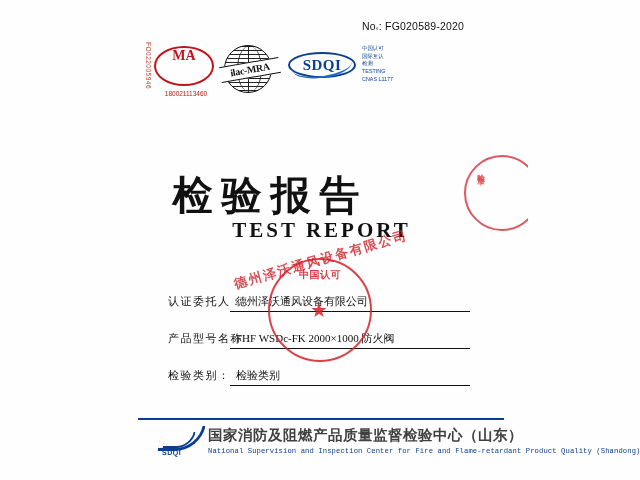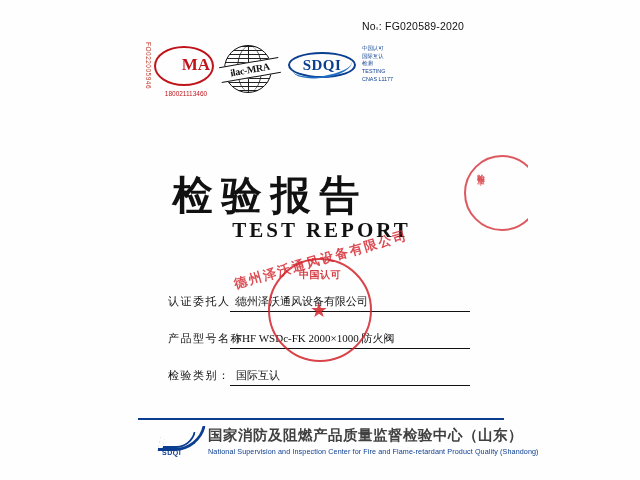--- a/index.html
+++ b/index.html
@@ -73,29 +73,28 @@
     position: absolute;
     left: 0; top: 0;
     width: 60px;
     height: 40px;
     border: 2.2px solid #c0141b;
     border-radius: 50%;
     box-sizing: border-box;
   }
   .cma .txt {
     position: absolute;
-    left: 0; top: 9px;
+    left: 0; top: 2px;
     width: 60px;
     text-align: center;
     font-family: "Liberation Serif", serif;
     font-weight: bold;
-    font-size: 17px;
+    font-size: 14px;
     color: #c0141b;
     letter-spacing: 0px;
-    margin-left: 12px;
   }
   .cma .code {
     position: absolute;
     left: -3px;
     top: 44px;
     width: 70px;
     text-align: center;
     font-size: 6.5px;
     color: #c0141b;
     white-space: nowrap;
@@ -487,21 +486,21 @@
     font-weight: bold;
     font-size: 14.5px;
     color: #404040;
     letter-spacing: 0.5px;
     white-space: nowrap;
   }
   .footer .org-en {
     position: absolute;
     left: 70px;
     top: 23px;
-    font-family: Liberation Sans, sans-serif;
+    font-family: Liberation Mono, monospace;
     font-size: 7.2px;
     color: #0b3d91;
     letter-spacing: 0.1px;
     white-space: nowrap;
   }
 </style>
 </head>
 <body>
 
 <div class="page">
@@ -557,21 +556,21 @@
     </div>
 
     <div class="field">
       <span class="label">产品型号名称：</span>
       <span class="value">FHF WSDc-FK 2000×1000 防火阀</span>
       <span class="rule"></span>
     </div>
 
     <div class="field">
       <span class="label">检验类别：</span>
-      <span class="value">国际互认</span>
+      <span class="value">检验类别</span>
       <span class="rule"></span>
     </div>
   </div>
 
   <div class="diag-stamp">德州泽沃通风设备有限公司</div>
 
   <div class="seal">
     <div class="ring"></div>
     <div class="arc-top">中国认可</div>
     <div class="star">★</div>

